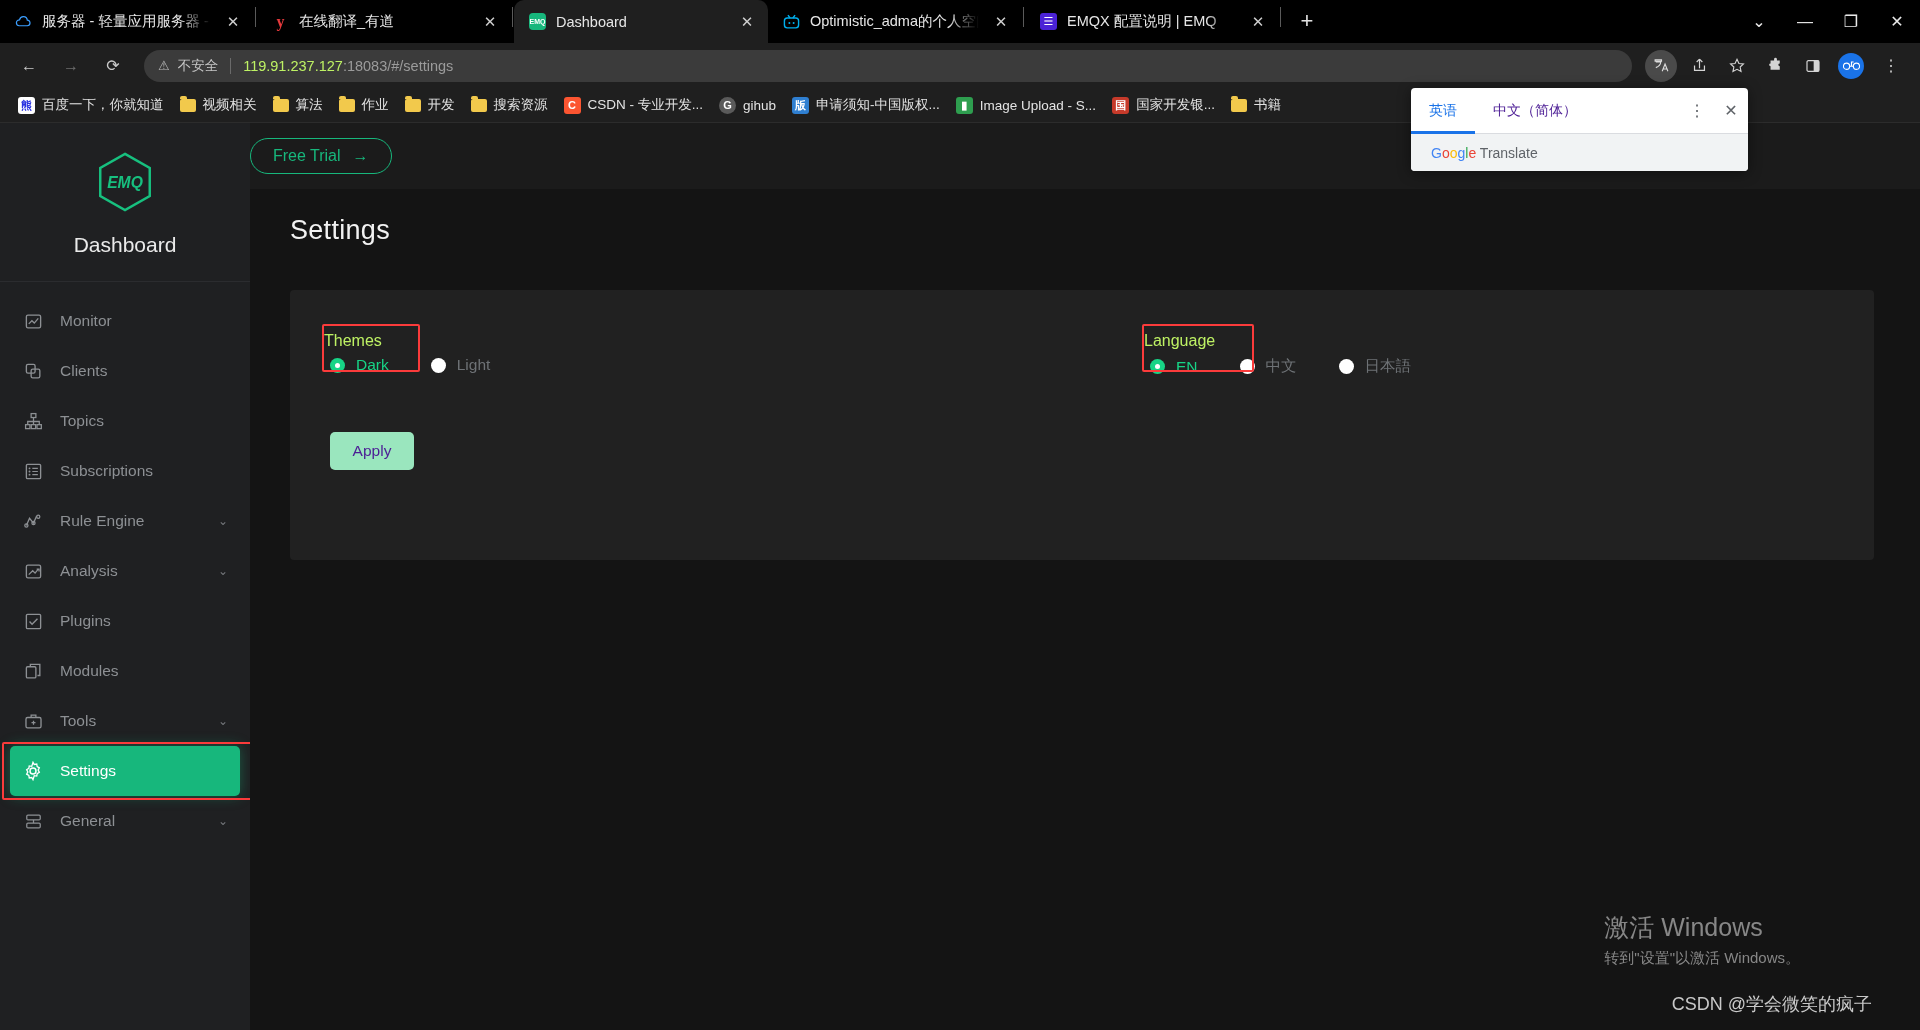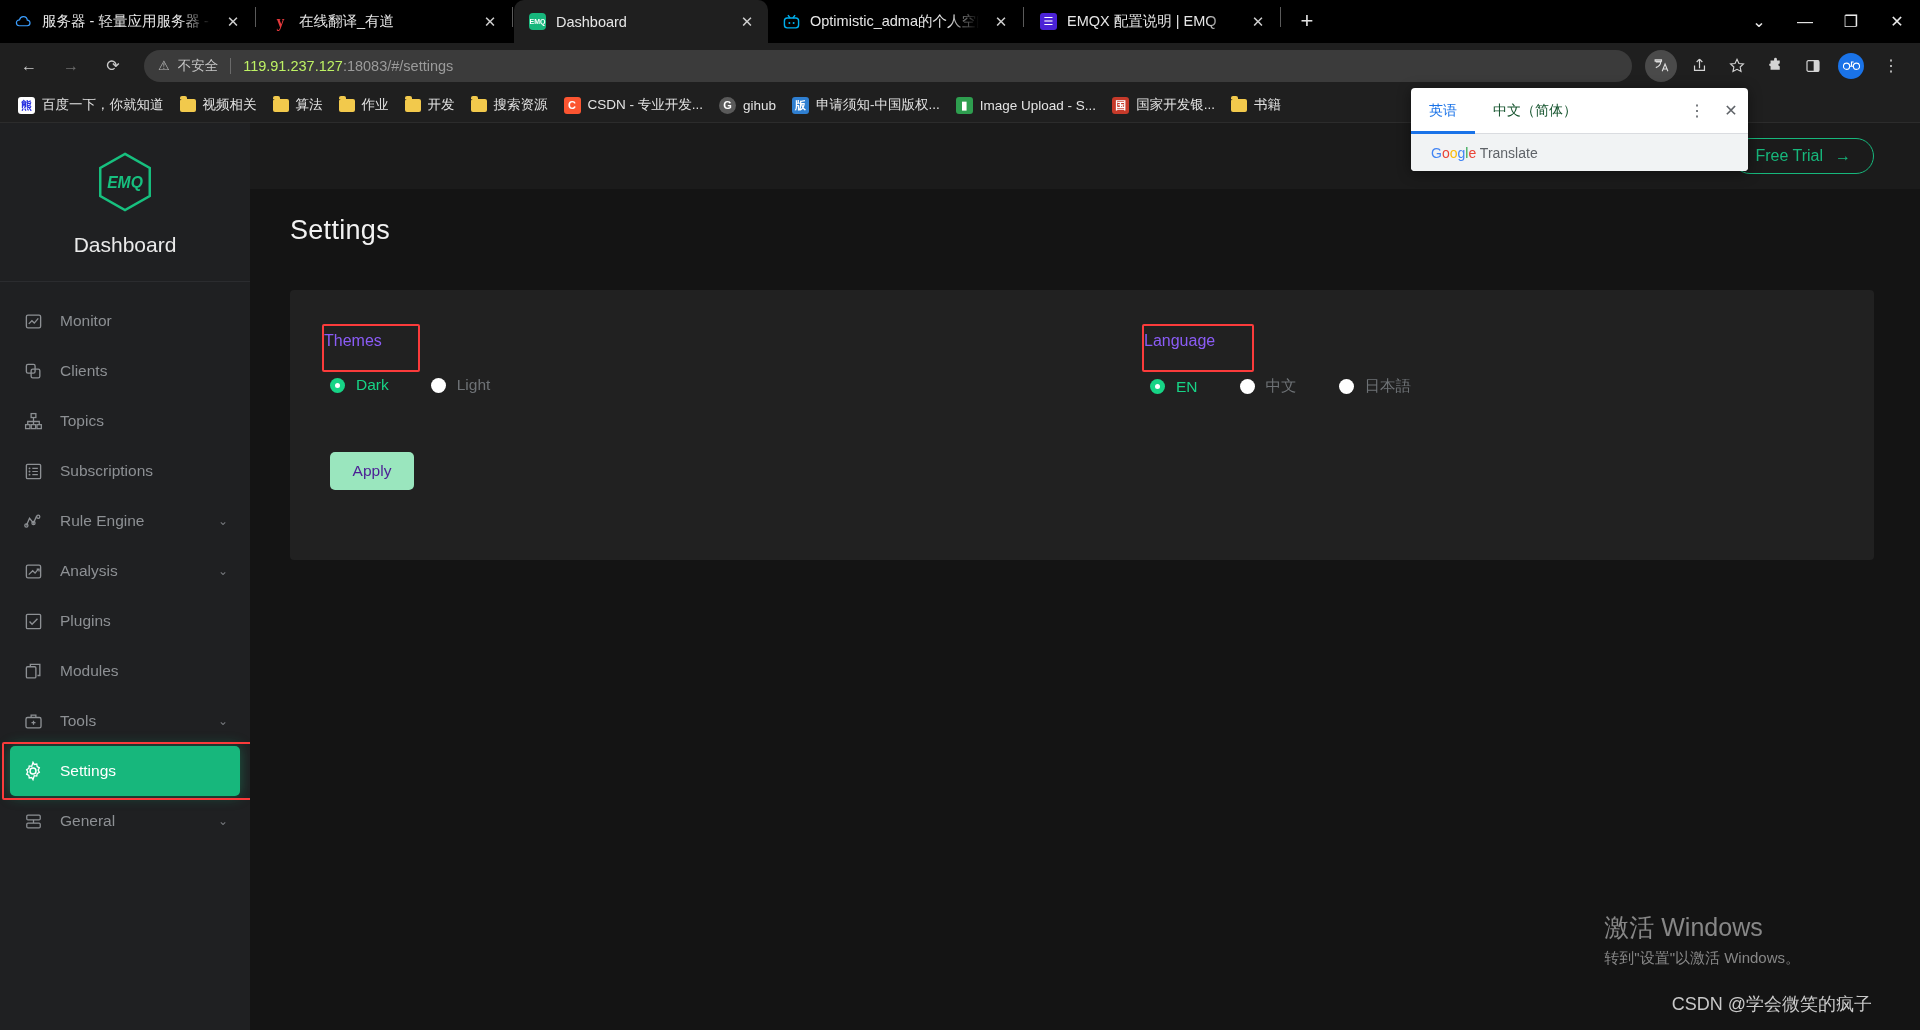--- a/index.html
+++ b/index.html
@@ -101,36 +101,36 @@
   }
   .dot { width: 8px; height: 8px; border-radius: 50%; background: #f5555a; margin-left: -4px; align-self: flex-start; margin-top: 14px; }
   .userbar {
     height: 64px; border-top: 1px solid #2b2c2f; display: flex; align-items: center;
     padding: 0 22px; gap: 14px;
   }
   .username { font-size: 15.5px; color: #f0f0f0; font-weight: bold; }
 
   
   .main { position: absolute; left: 250px; top: 0; right: 0; height: 907px; background: #141414; }
-  .topbar { height: 66px; background: #1b1b1b; display:flex; align-items:center; justify-content:flex-end; padding-right: 46px; }
+  .topbar { height: 66px; background: #1b1b1b; display:flex; align-items:center; justify-content:flex-start; padding-right: 46px; }
   .freetrial {
     display: flex; align-items: center; gap: 12px; padding: 8px 22px;
     border: 1px solid #17b77c; border-radius: 22px; color: #17b77c; font-size: 16px;
   }
   .content { padding: 26px 46px 0 40px; }
   .ptitle { font-size: 27px; color: #f2f2f2; letter-spacing: .3px; }
   .card {
     margin-top: 44px; background: #212121; border-radius: 4px;
     padding: 36px 26px 46px; display: flex; min-height: 270px;
   }
   .col { flex: 0 0 50%; position: relative; }
   .colright { padding-left: 54px; }
-  .fieldlbl { font-size: 16px; color: #8b5cf6; display: inline-block; padding: 6px 8px; }
+  .fieldlbl { font-size: 16px; color: #bef264; display: inline-block; padding: 6px 8px; }
   .redbox { position: absolute; border: 2px solid #fb3b3b; border-radius: 2px; pointer-events: none; }
-  .radios { display: flex; gap: 42px; margin-top: 20px; padding-left: 14px; }
+  .radios { display: flex; gap: 42px; padding-left: 14px; }
   .radio { display: flex; align-items: center; gap: 11px; font-size: 15.5px; }
   .rdot { width: 15px; height: 15px; border-radius: 50%; background: #ffffff; display:flex; align-items:center; justify-content:center; flex: 0 0 15px; }
   .rdot.on { background: #17d486; }
   .rdot.on::after { content:""; width: 5px; height: 5px; border-radius: 50%; background: #ffffff; }
   .rlbl { color: #6e7276; }
   .rlbl.on { color: #17d486; }
   .applybtn {
     margin: 58px 0 4px 14px; width: 84px; height: 38px; border-radius: 5px;
     background: #9ae6be; color: #4c1d95; font-size: 15.5px;
     display: flex; align-items: center; justify-content: center; border: none;
@@ -142,21 +142,21 @@
   .wm2 { font-size: 15px; margin-top: 5px; }
   .csdn { position: absolute; right: 48px; bottom: 14px; font-size: 18px; color: #c9c9c9; }
 
   
   .gt {
     position: absolute; top: 88px; left: 1411px; width: 337px; height: 83px;
     background: #ffffff; border-radius: 4px;
     box-shadow: 0 2px 14px rgba(0,0,0,.45); overflow: hidden; z-index: 40;
   }
   .gthead { height: 46px; display: flex; align-items: stretch; border-bottom: 1px solid #dadce0; }
-  .gtab { display:flex; align-items:center; justify-content:center; padding: 0 18px; font-size: 14px; color: #14532d; position: relative; }
+  .gtab { display:flex; align-items:center; justify-content:center; padding: 0 18px; font-size: 14px; color: #4c1d95; position: relative; }
   .gtab.sel { color: #1a73e8; }
   .gtab.sel::after { content:""; position:absolute; left:0; right:0; bottom:-1px; height:3px; background:#1a73e8; }
   .gtspacer { flex: 1 1 auto; }
   .gtbtn { width: 34px; display:flex; align-items:center; justify-content:center; color:#5f6368; font-size: 16px; }
   .gtbody { height: 37px; display:flex; align-items:center; padding-left: 20px; background:#f1f3f4; }
   .gtlogo { font-size: 14px; color: #5f6368; }
   .gtlogo .g1{color:#4285f4}.gtlogo .g2{color:#ea4335}.gtlogo .g3{color:#fbbc05}
   .gtlogo .g4{color:#4285f4}.gtlogo .g5{color:#34a853}.gtlogo .g6{color:#ea4335}
 </style>
 </head>

